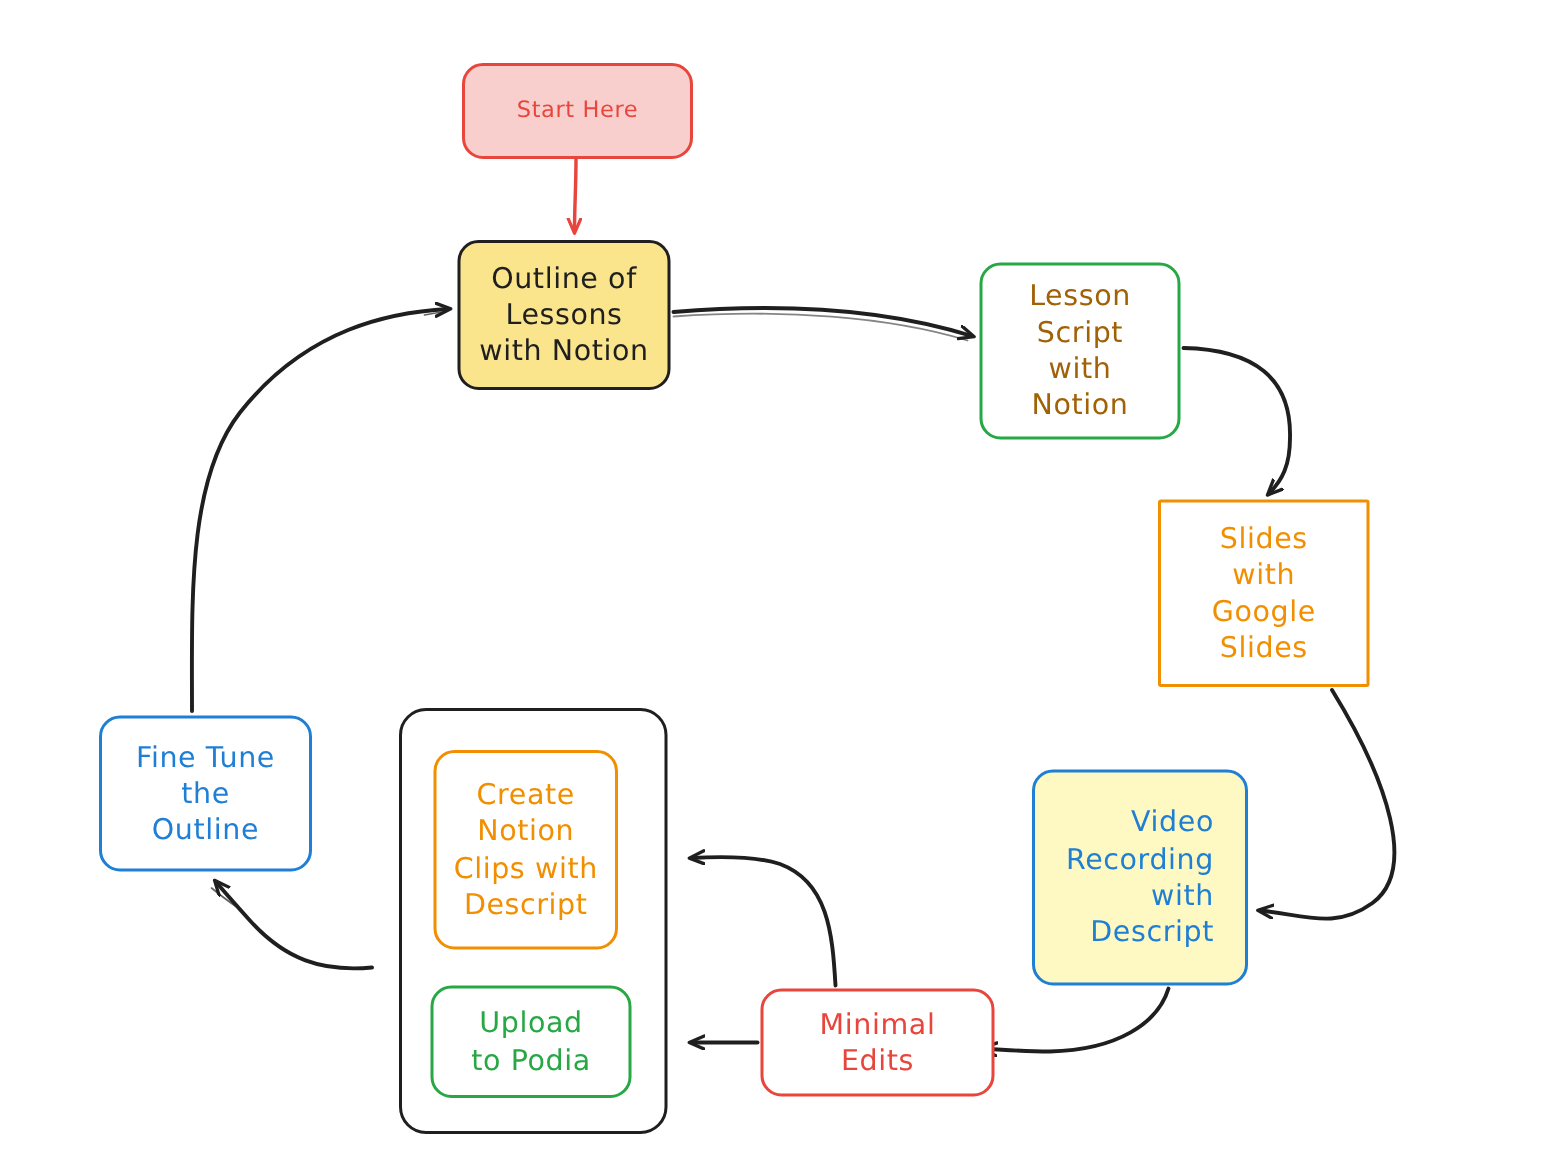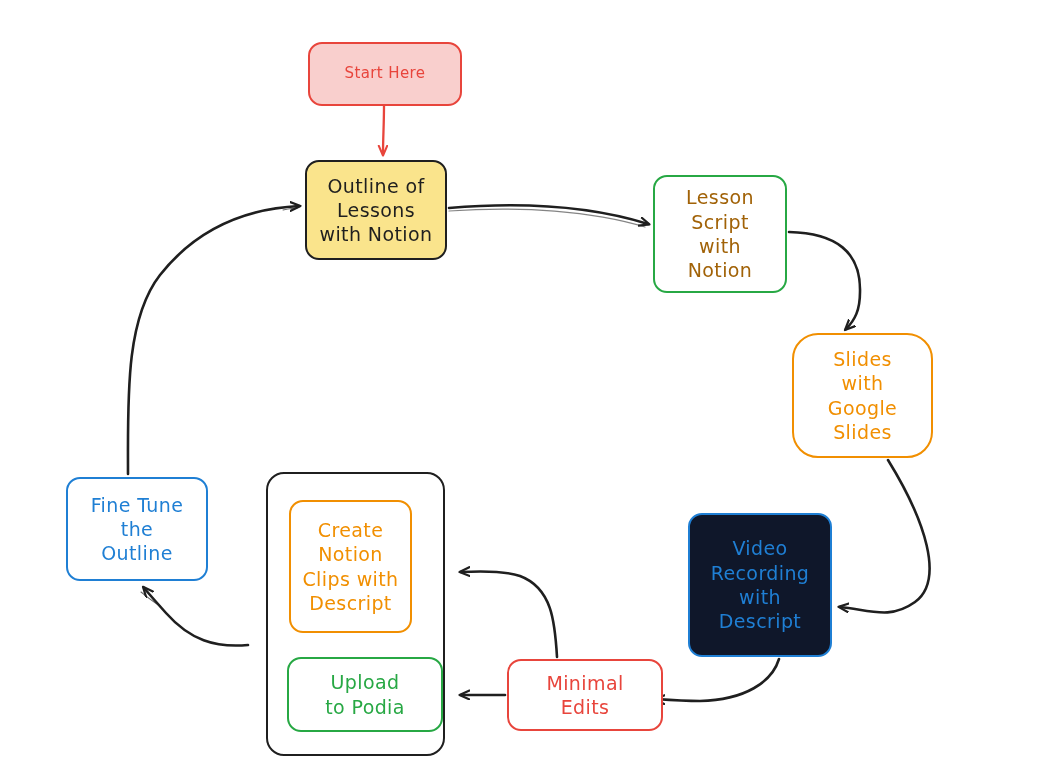--- a/index.html
+++ b/index.html
@@ -119,47 +119,47 @@
 with Notion</span>
   </div>
 
   <div class="node" id="node-2" style="left: 653px; top: 175px; width: 134px; height: 118px; background: rgb(255, 255, 255); border-color: rgb(39, 168, 68); color: #a16207; font-size: 19px; border-radius: 14px;">
     <span class="node-label">Lesson
 Script
 with
 Notion</span>
   </div>
 
-  <div class="node" id="node-3" style="left: 792px; top: 333px; width: 141px; height: 125px; background: rgb(255, 255, 255); border-color: rgb(241, 143, 1); color: rgb(241, 143, 1); font-size: 19px; border-radius: 26px;">
+  <div class="node" id="node-3" style="left: 772px; top: 333px; width: 141px; height: 125px; background: rgb(255, 255, 255); border-color: rgb(241, 143, 1); color: rgb(241, 143, 1); font-size: 19px; border-radius: 2px;">
     <span class="node-label">Slides
 with
 Google
 Slides</span>
   </div>
 
-  <div class="node" id="node-4" style="left: 688px; top: 513px; width: 144px; height: 144px; background: #0f172a; border-color: rgb(31, 127, 212); color: rgb(31, 127, 212); font-size: 19px; border-radius: 14px;">
+  <div class="node" id="node-4" style="left: 688px; top: 513px; width: 144px; height: 144px; background: #fef9c3; border-color: rgb(31, 127, 212); color: rgb(31, 127, 212); font-size: 19px; border-radius: 14px; text-align: right;">
     <span class="node-label">Video
 Recording
 with
 Descript</span>
   </div>
 
   <div class="node" id="node-5" style="left: 507px; top: 659px; width: 156px; height: 72px; background: rgb(255, 255, 255); border-color: rgb(232, 69, 60); color: rgb(232, 69, 60); font-size: 19px; border-radius: 14px;">
     <span class="node-label">Minimal
 Edits</span>
   </div>
 
   <div class="node" id="node-6" style="left: 289px; top: 500px; width: 123px; height: 133px; background: rgb(255, 255, 255); border-color: rgb(241, 143, 1); color: rgb(241, 143, 1); font-size: 19px; border-radius: 14px;">
     <span class="node-label">Create
 Notion
 Clips with
 Descript</span>
   </div>
 
-  <div class="node" id="node-7" style="left: 287px; top: 657px; width: 156px; height: 75px; background: rgb(255, 255, 255); border-color: rgb(39, 168, 68); color: rgb(39, 168, 68); font-size: 19px; border-radius: 14px;">
+  <div class="node" id="node-7" style="left: 287px; top: 657px; width: 134px; height: 75px; background: rgb(255, 255, 255); border-color: rgb(39, 168, 68); color: rgb(39, 168, 68); font-size: 19px; border-radius: 14px;">
     <span class="node-label">Upload
 to Podia</span>
   </div>
 
   <div class="node" id="node-8" style="left: 66px; top: 477px; width: 142px; height: 104px; background: rgb(255, 255, 255); border-color: rgb(31, 127, 212); color: rgb(31, 127, 212); font-size: 19px; border-radius: 14px;">
     <span class="node-label">Fine Tune
 the
 Outline</span>
   </div>
 

